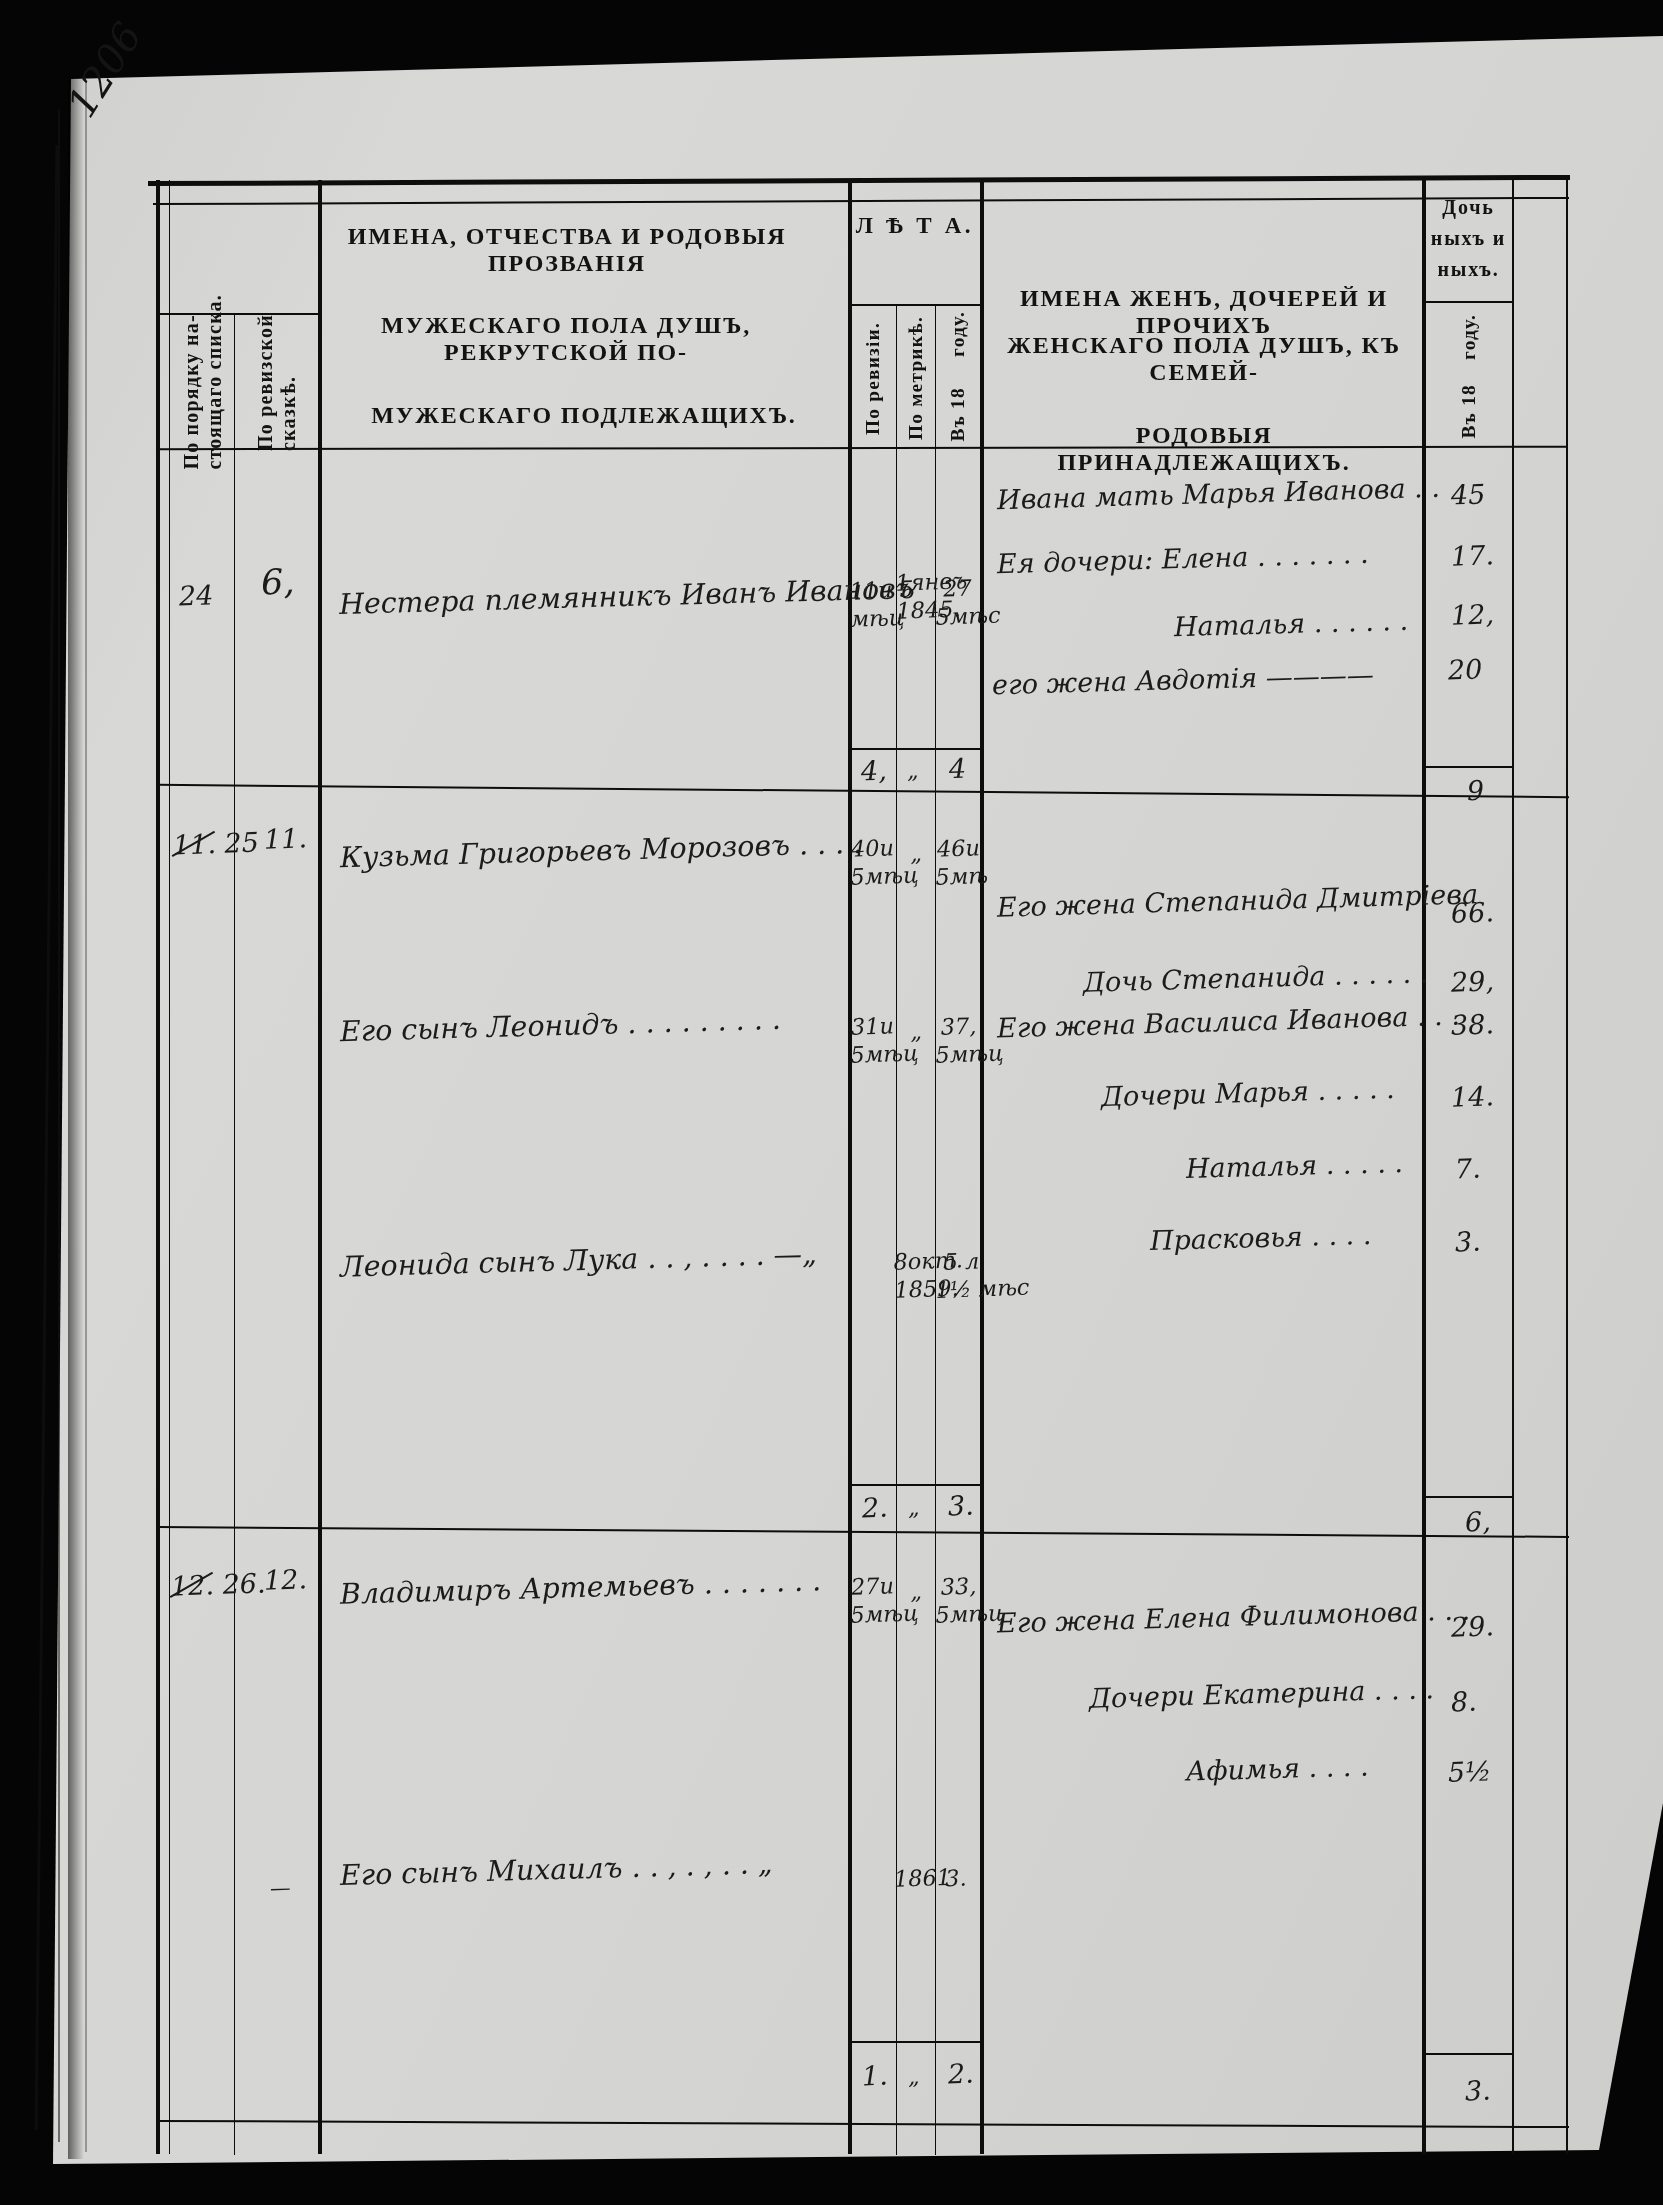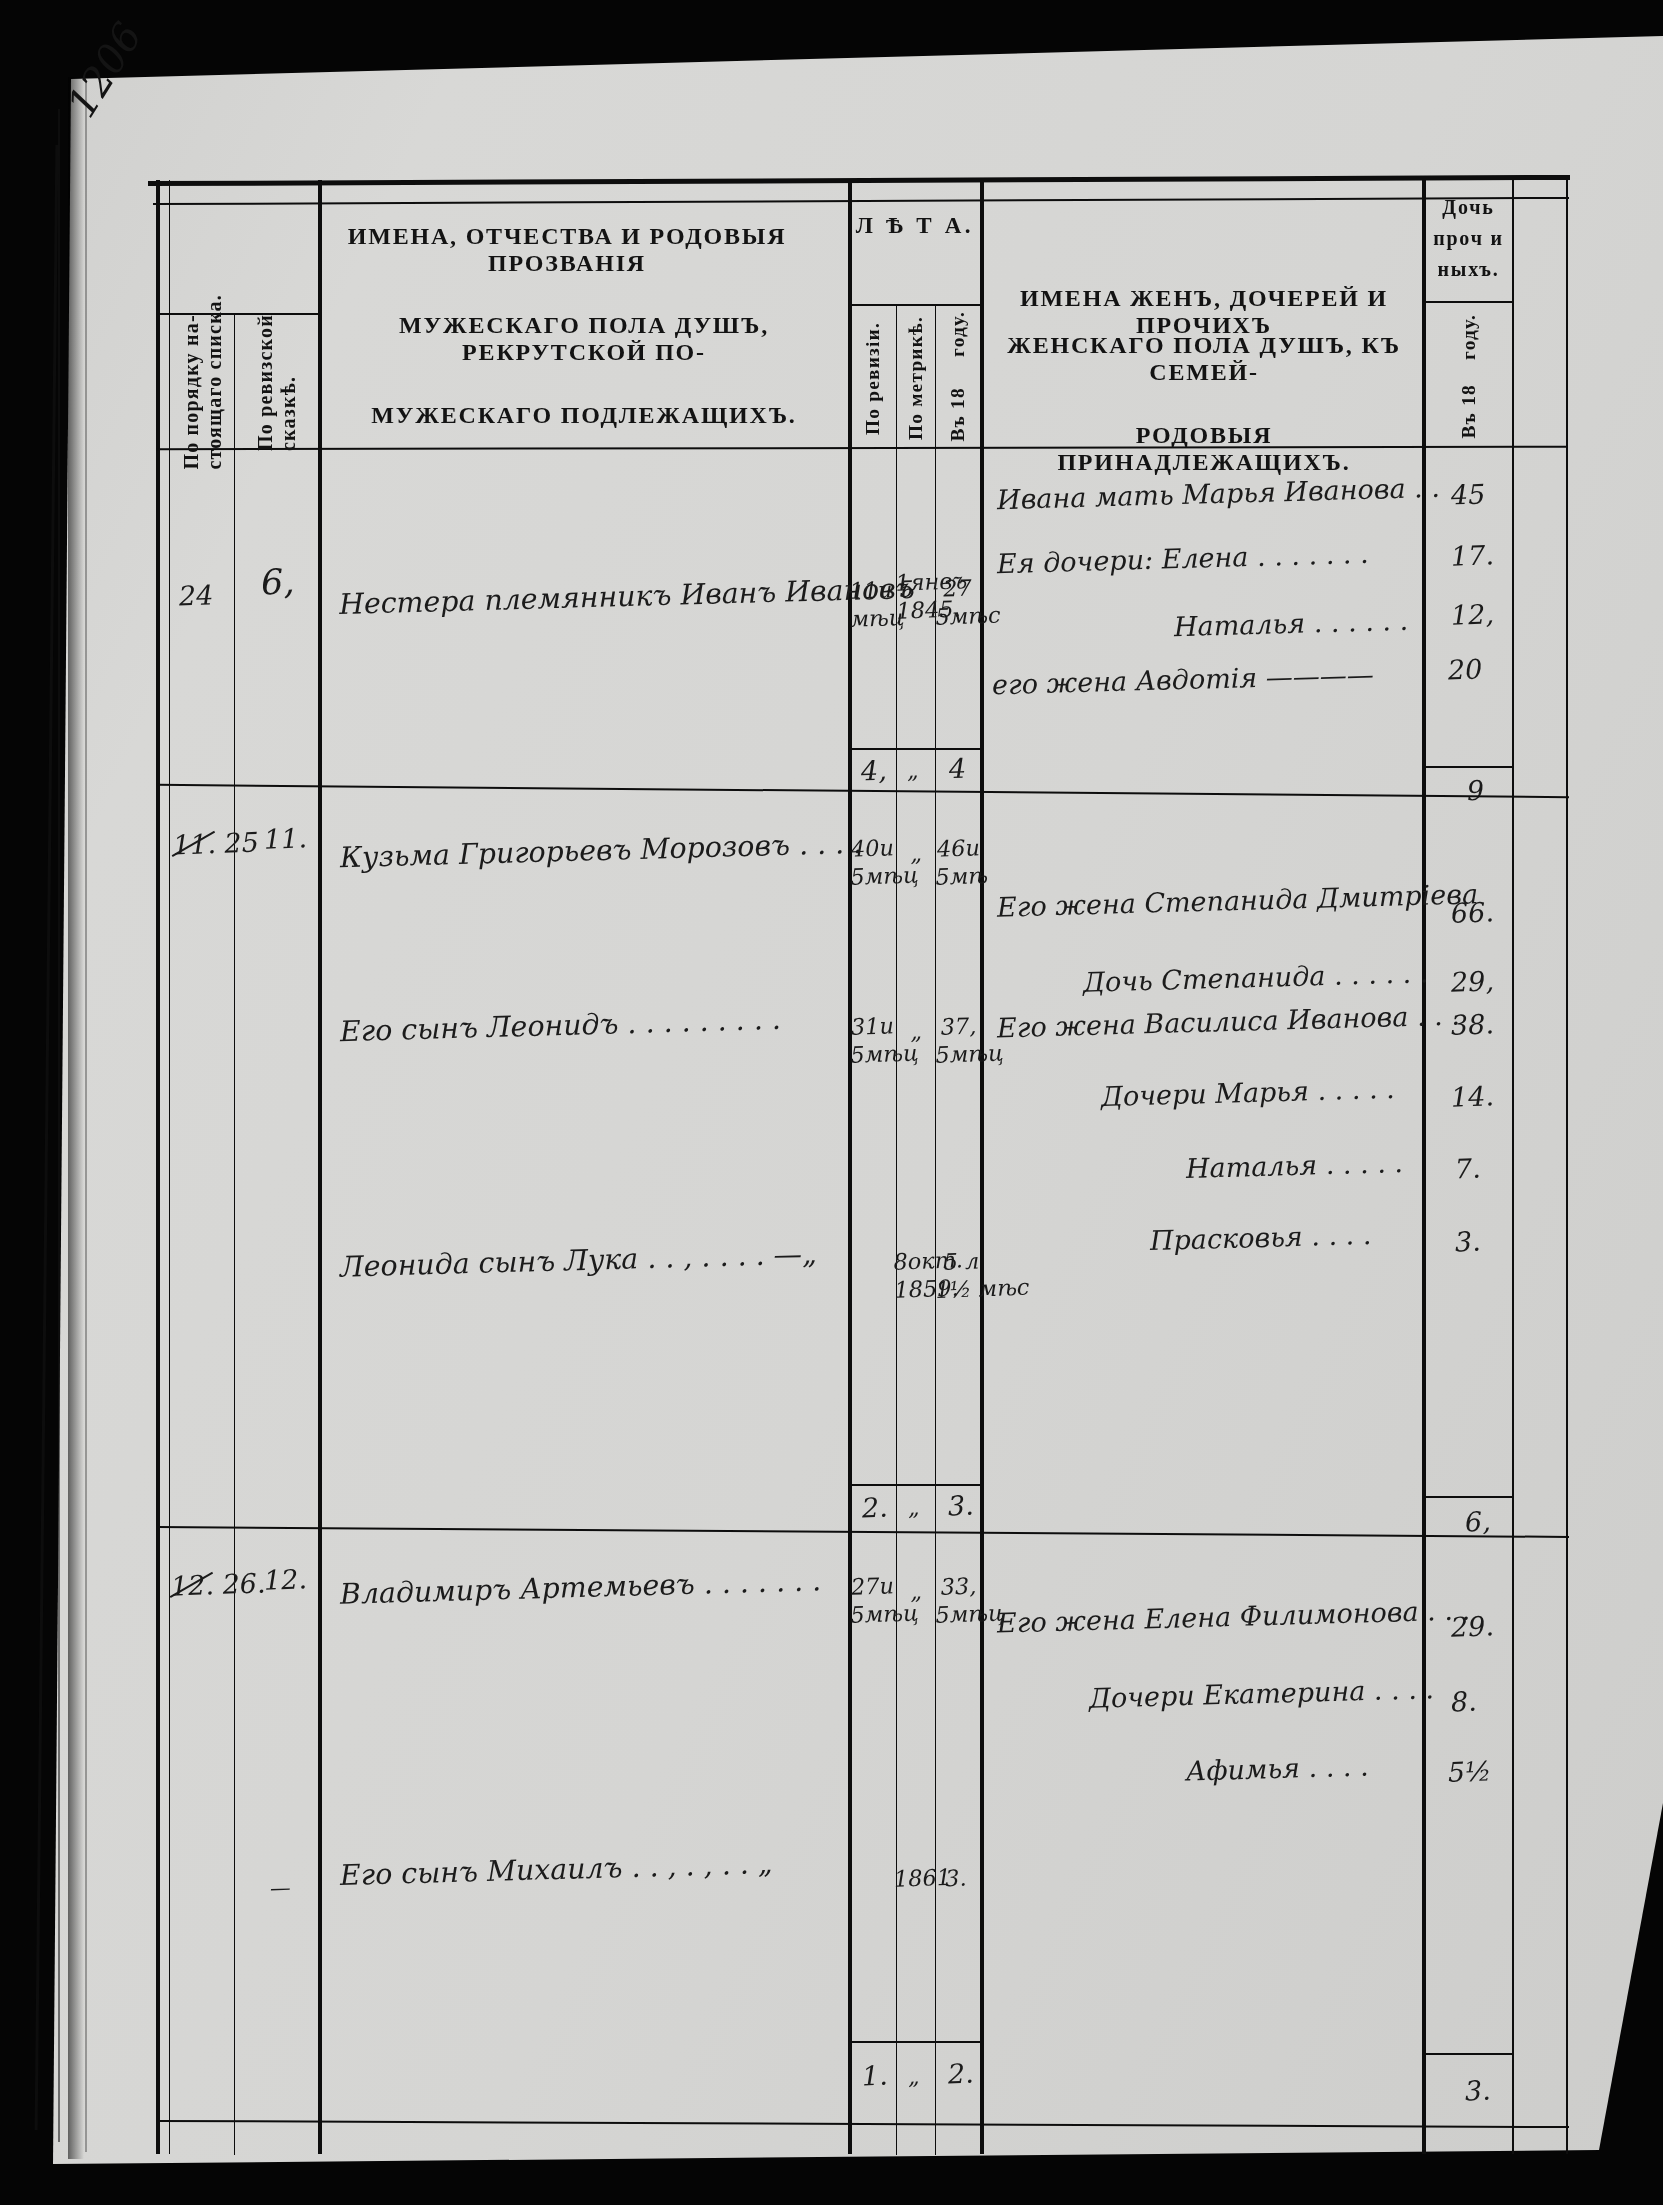--- a/index.html
+++ b/index.html
@@ -62,38 +62,38 @@
 
   <div class="vbox" style="left:172px;top:318px;width:62px;height:128px;">
     <div class="vtext" style="font-size:20px;">По порядку на-
 стоящаго списка.</div>
   </div>
   <div class="vbox" style="left:236px;top:318px;width:81px;height:128px;">
     <div class="vtext" style="font-size:20px;">По ревизской
 сказкѣ.</div>
   </div>
   <div class="pr" style="left:310px;top:223px;width:514px;font-size:24px;">ИМЕНА, ОТЧЕСТВА И РОДОВЫЯ ПРОЗВАНІЯ</div>
-  <div class="pr" style="left:327px;top:312px;width:514px;font-size:24px;">МУЖЕСКАГО ПОЛА ДУШЪ, РЕКРУТСКОЙ ПО-</div>
+  <div class="pr" style="left:309px;top:312px;width:514px;font-size:24px;">МУЖЕСКАГО ПОЛА ДУШЪ, РЕКРУТСКОЙ ПО-</div>
   <div class="pr" style="left:327px;top:402px;width:514px;font-size:24px;">МУЖЕСКАГО ПОДЛЕЖАЩИХЪ.</div>
   <div class="pr" style="left:848px;top:213px;width:134px;font-size:23px;letter-spacing:3.6px;">Л Ѣ Т А.</div>
   <div class="vbox" style="left:850px;top:310px;width:45px;height:137px;">
     <div class="vtext" style="font-size:19.4px;">По ревизіи.</div>
   </div>
   <div class="vbox" style="left:897px;top:310px;width:38px;height:137px;">
     <div class="vtext" style="font-size:19.4px;">По метрикѣ.</div>
   </div>
   <div class="vbox" style="left:936px;top:306px;width:44px;height:141px;">
     <div class="vtext" style="font-size:19.4px;">Въ 18     году.</div>
   </div>
   <div class="pr" style="left:992px;top:241px;width:424px;font-size:24px;margin-top:44px;">ИМЕНА  ЖЕНЪ, ДОЧЕРЕЙ И ПРОЧИХЪ</div>
   <div class="pr" style="left:992px;top:332px;width:424px;font-size:24px;">ЖЕНСКАГО  ПОЛА  ДУШЪ,  КЪ  СЕМЕЙ-</div>
   <div class="pr" style="left:992px;top:422px;width:424px;font-size:24px;">РОДОВЫЯ  ПРИНАДЛЕЖАЩИХЪ.</div>
   <div class="pr" style="left:1426px;top:192px;width:85px;font-size:20px;line-height:1.55;">
     <div>Дочь</div>
-    <div>проч и</div>
+    <div>ныхъ и</div>
     <div>ныхъ.</div>
   </div>
   <div class="vbox" style="left:1426px;top:306px;width:85px;height:141px;">
     <div class="vtext" style="font-size:19.4px;">Въ 18    году.</div>
   </div>
 
   <div class="hw hw-num" style="left:179px;top:580px;">24</div>
   <div class="hw hw-num" style="left:261px;top:562px;font-size:35px;">6,</div>
   <div class="hw hw-name" style="left:339px;top:580px;">Нестера племянникъ Иванъ Ивановъ</div>
   <div class="hw hw-age" style="left:850px;top:576px;width:46px;">

